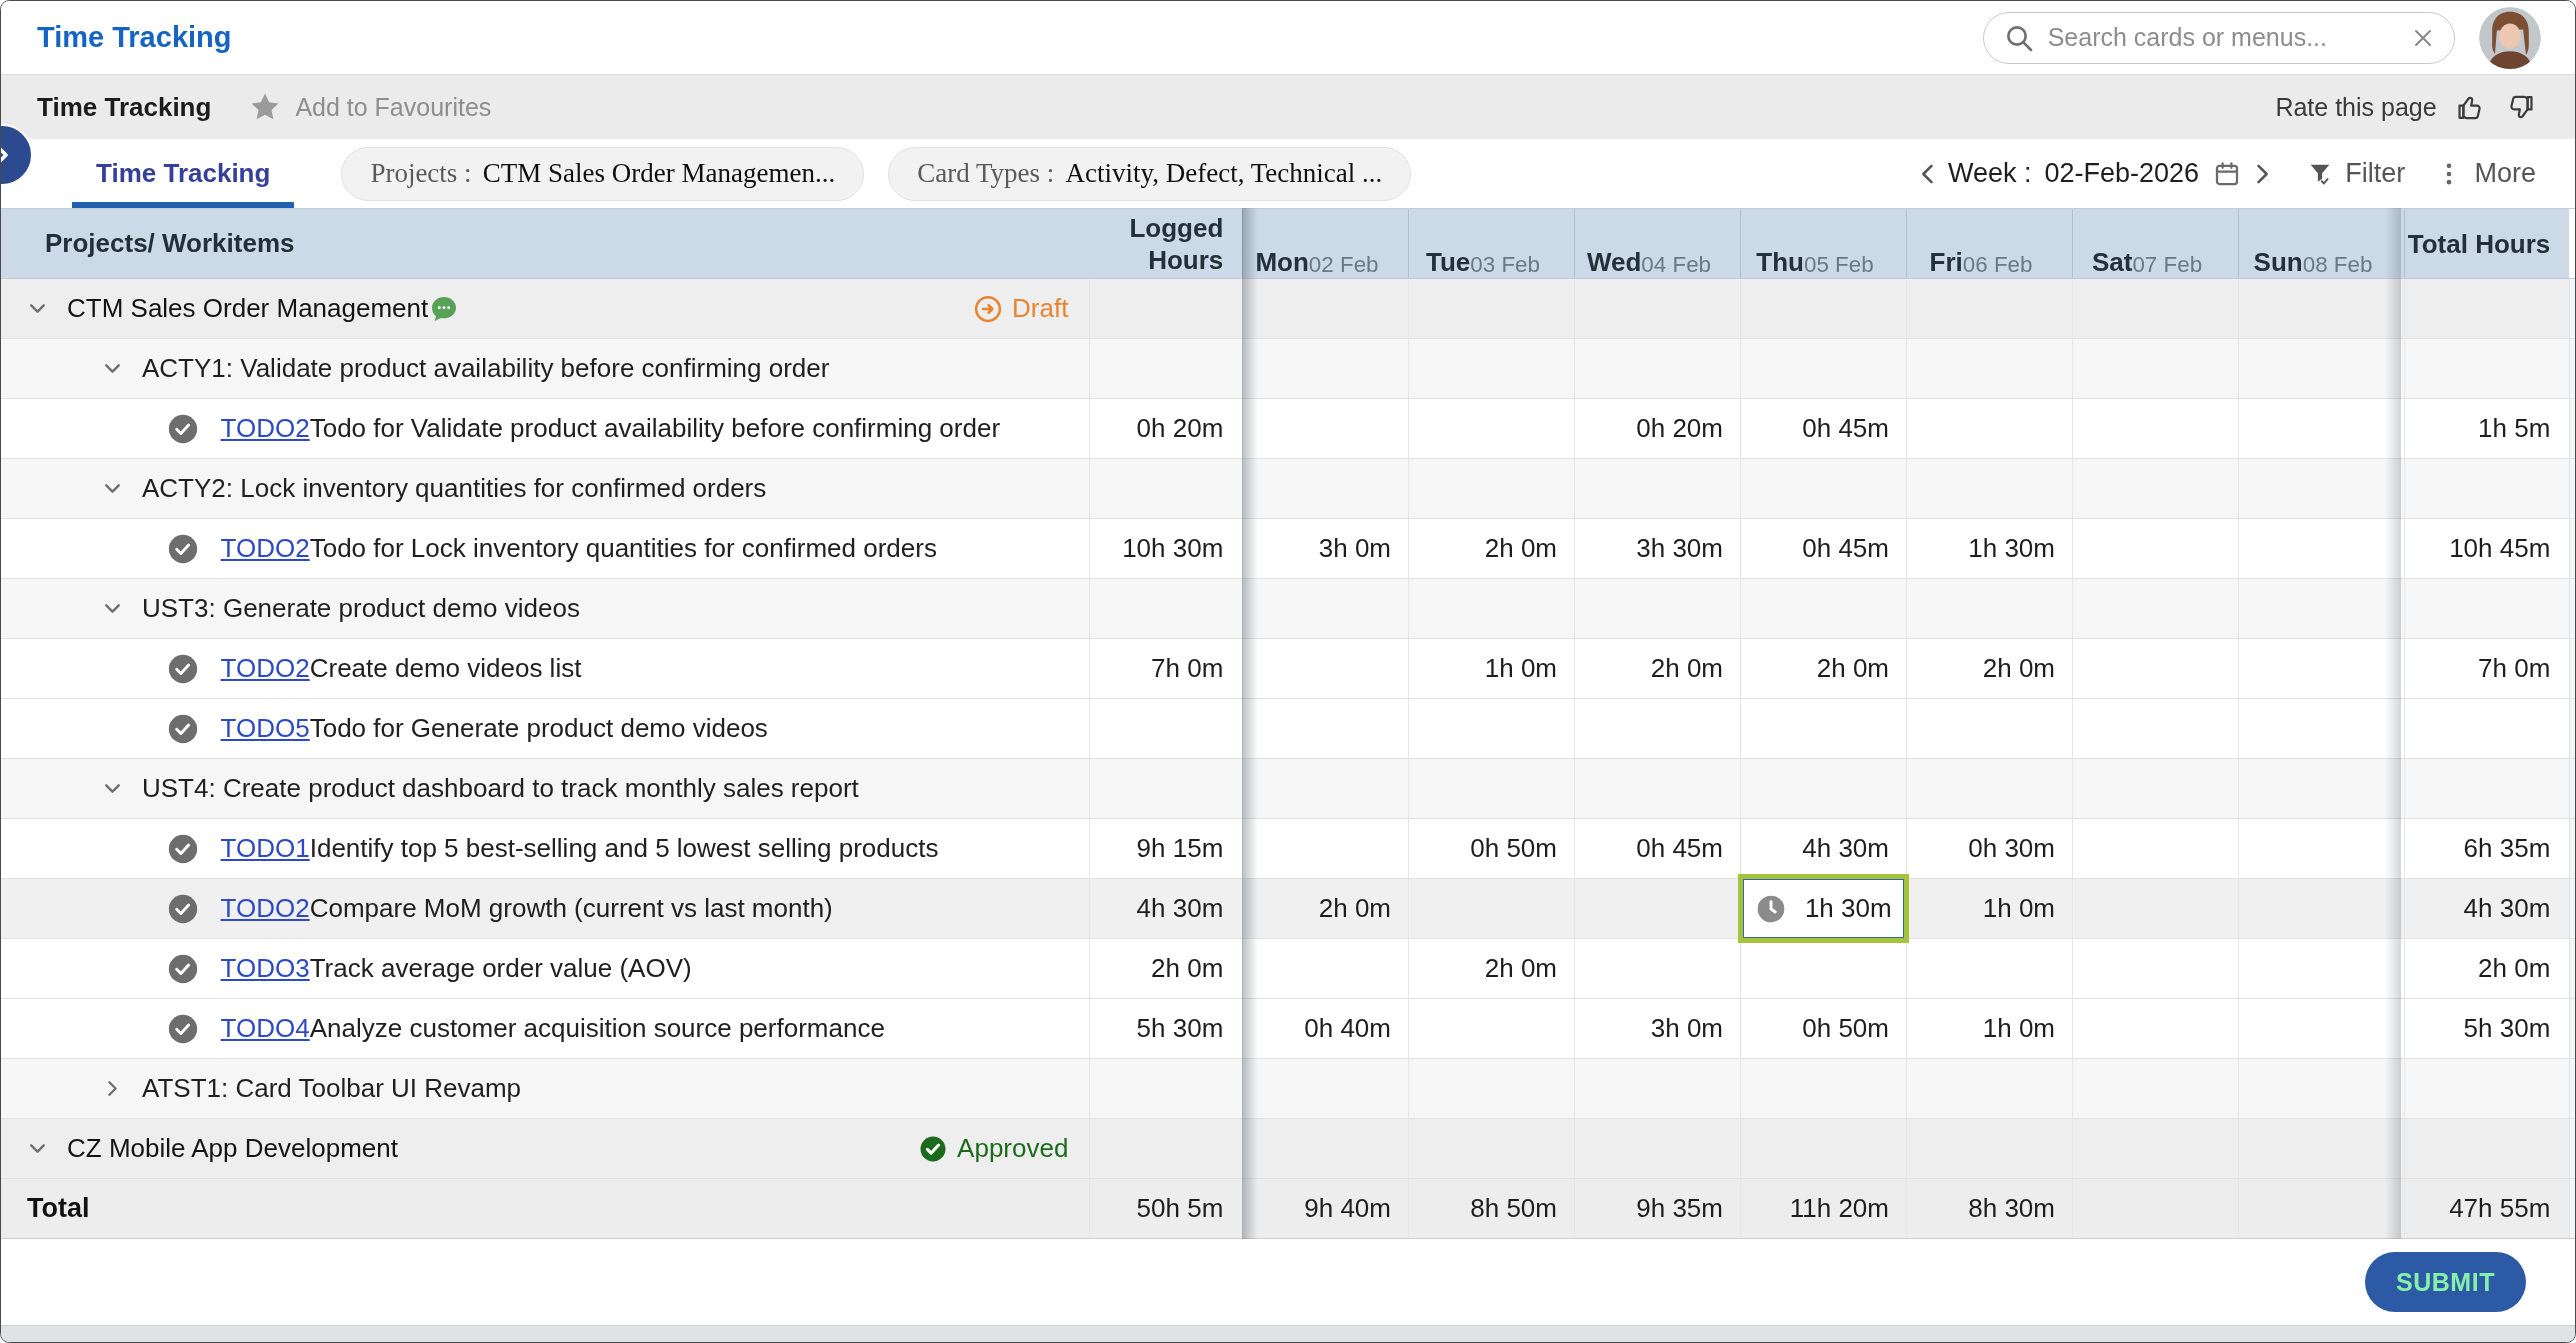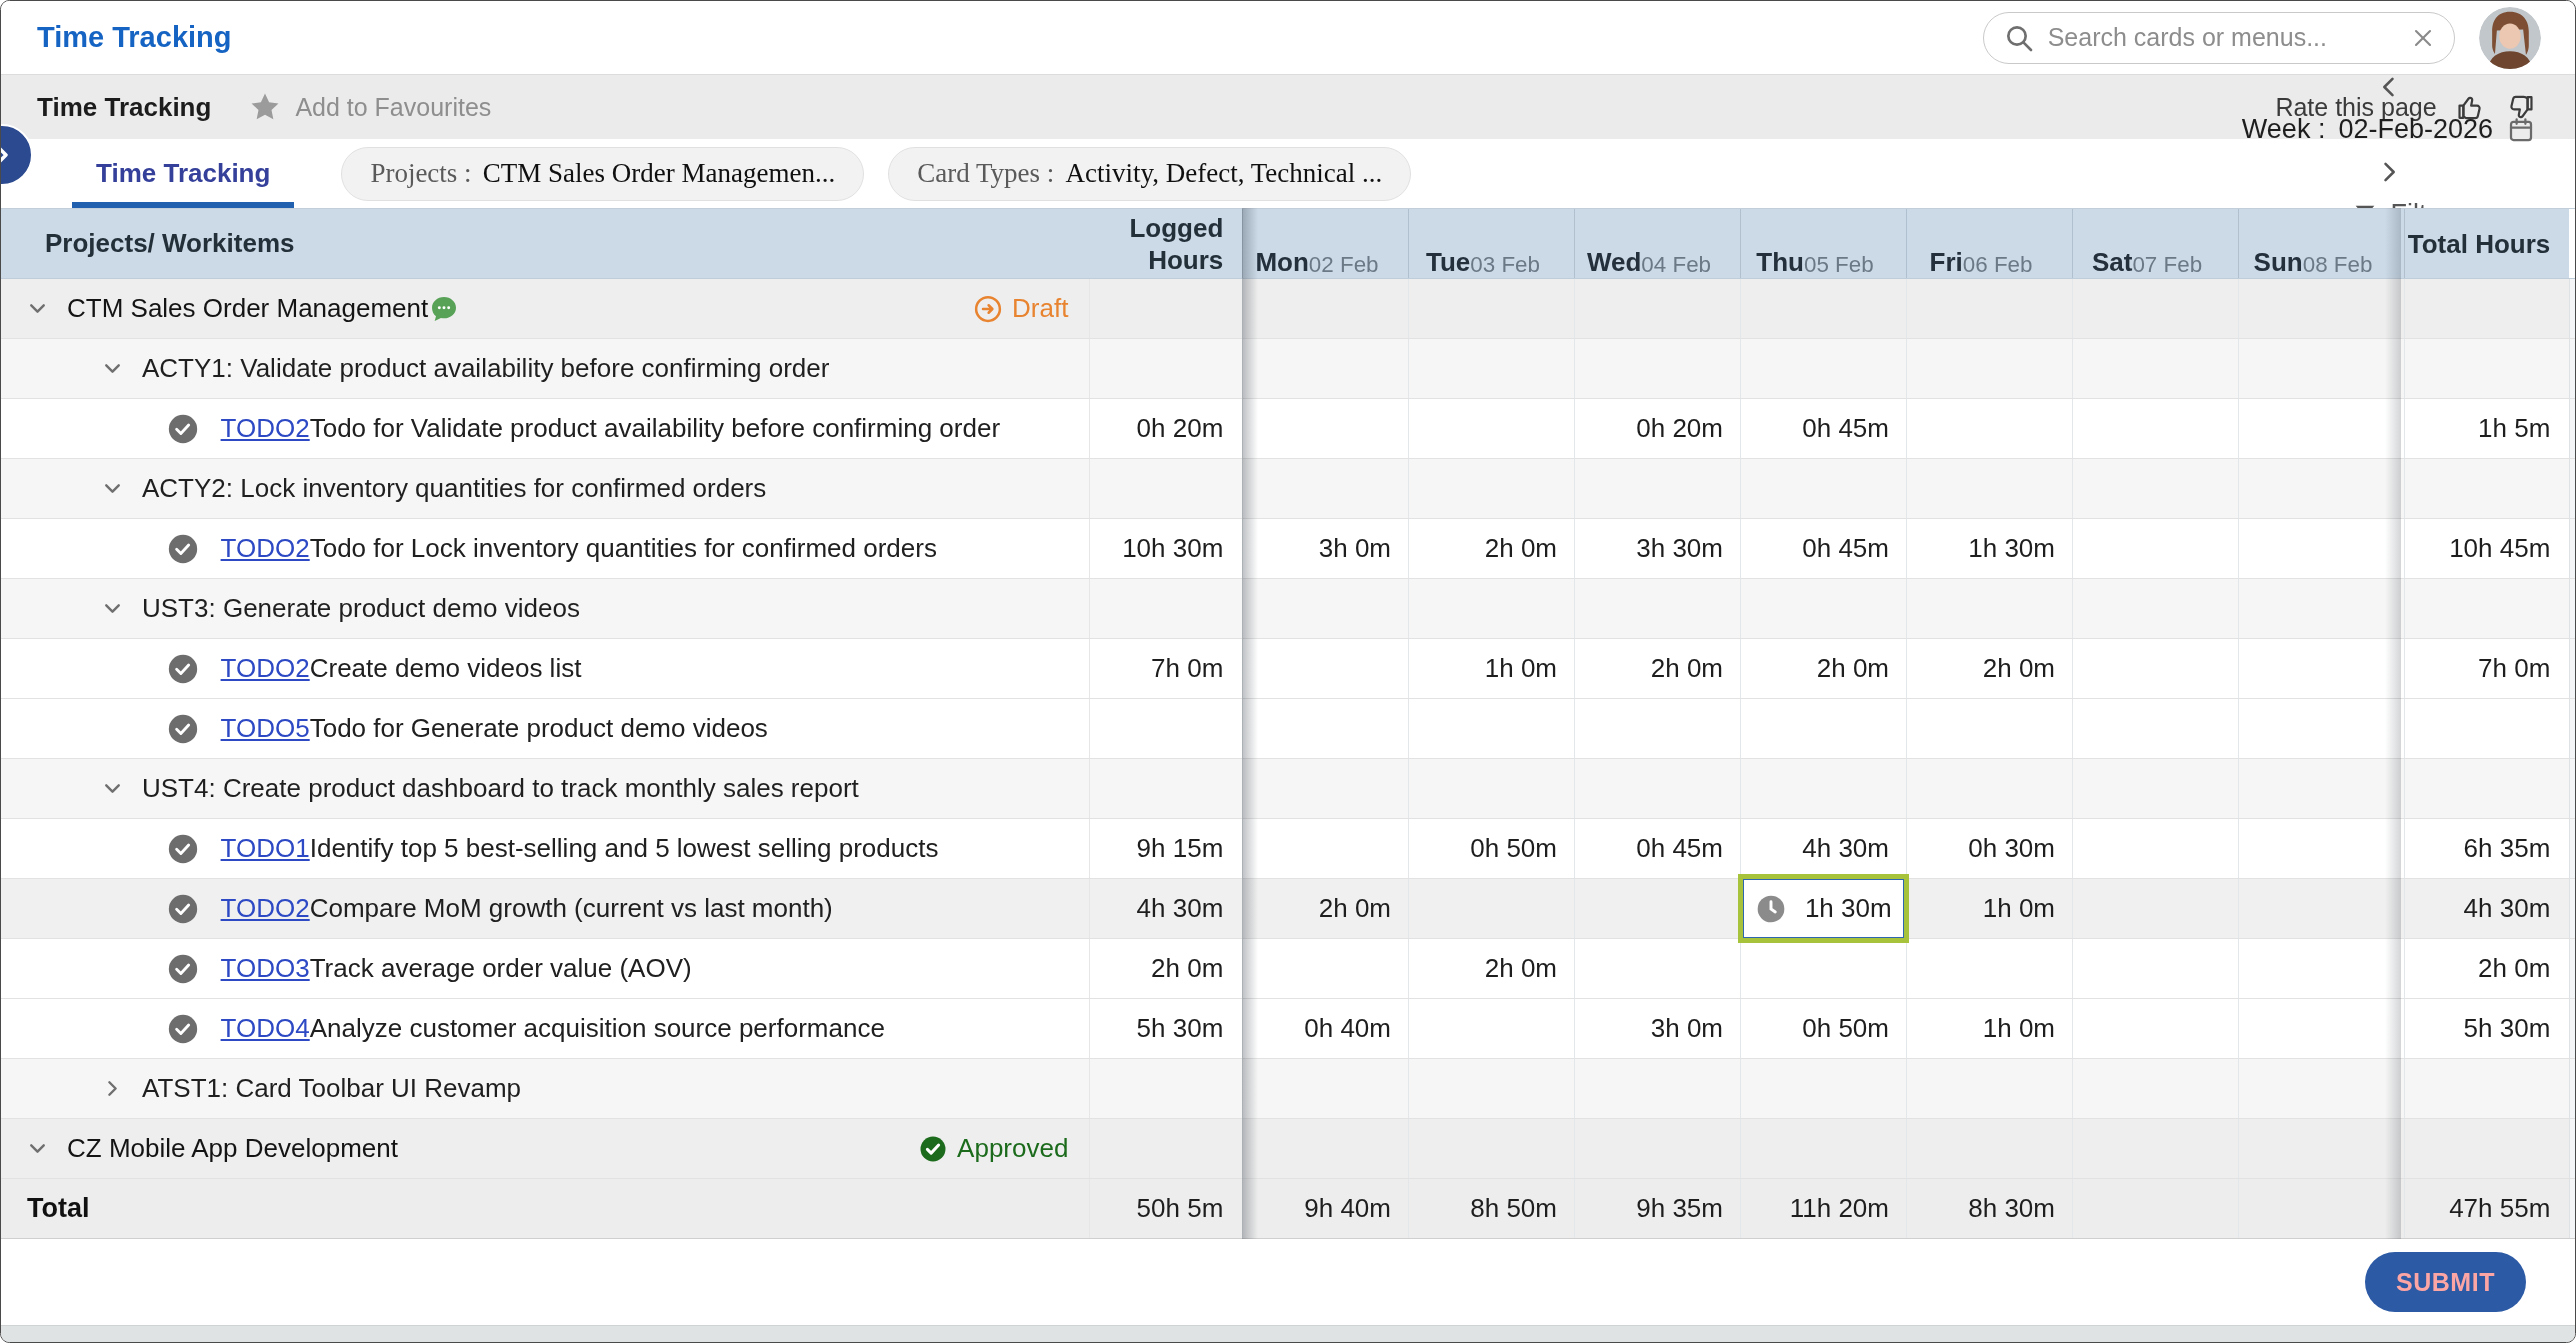--- a/index.html
+++ b/index.html
@@ -35,21 +35,21 @@
   
   .toolbar { height:69px; flex:none; background:#fff; display:flex; align-items:center; position:relative; padding-right:39px; }
   .tab { margin-left:71px; height:100%; display:flex; align-items:center; padding:0 24px; position:relative;
          color:#35409a; font-weight:bold; font-size:26px; cursor:pointer; }
   .tab::after { content:''; position:absolute; left:0; right:0; bottom:0; height:6.5px; background:#2160ae; }
   .chips { display:flex; gap:24px; margin-left:47px; }
   .chip { height:54px; background:#f2f2f2; border:0.9px solid #e0e0e0; border-radius:32px; display:flex; align-items:center;
           padding:0 28px; font-family:"Liberation Serif", serif; font-size:27px; gap:11.2px; white-space:nowrap; }
   .chip-label { color:#5a5a5a; }
   .chip-value { color:#101010; }
-  .toolbar-right { margin-left:auto; display:flex; align-items:center; gap:13px; font-size:27px; color:#222;flex-direction:column; }
+  .toolbar-right { margin-left:auto; display:flex; gap:6px; font-size:27px; color:#222; }
   .wk { display:flex; align-items:center; gap:13px; }
   .wk-lbl { color:#1e1e1e; }
   .wk-val { color:#1e1e1e; }
   .tb-group { display:flex; align-items:center; gap:11.2px; margin-left:24px; color:#555; cursor:pointer; }
   .icn { display:inline-flex; align-items:center; justify-content:center; }
   .side-expand { position:absolute; left:-30px; top:-15px; width:62px; height:62px; border-radius:50%;
                  background:#2c4a8f; border:2.8px solid #fff; display:flex; align-items:center; justify-content:center;
                  z-index:30; cursor:pointer; }
 
   
@@ -97,21 +97,21 @@
   .task-title { color:#202020; }
   .total-label { font-weight:bold; color:#111; font-size:27px; }
 
   .selbox { position:absolute; top:-4.7px; bottom:-4.7px; left:-2.8px; right:-2.8px; border:5.6px solid #a7c33c;
             background:#fff; z-index:8; display:flex; cursor:pointer; }
   .selinner { flex:1; border:1.9px solid #2e66b0; display:flex; align-items:center; justify-content:space-between;
               padding:0 11.2px 0 11.2px; font-size:26px; color:#1e1e1e; }
 
   
   .submitbar { flex:none; height:86px; background:#fff; display:flex; align-items:center; justify-content:flex-end; padding-right:49px; }
-  .submit-btn { width:161px; height:60px; border:none; border-radius:31px; background:#2c5aa5; color:#fca5a5;
+  .submit-btn { width:161px; height:60px; border:none; border-radius:31px; background:#2c5aa5; color:#86efac;
                 font-weight:bold; font-size:25px; letter-spacing:0.5px; font-family:"Liberation Sans",sans-serif; cursor:pointer; }
   .footstrip { flex:none; height:18px; background:#dfe3e4; border-top:0.9px solid #cfd3d4; margin-top:auto; }
 </style>
 </head>
 <body>
 
 <div class="window">
 
   <div class="topbar">
     <div class="page-title">Time Tracking</div>

